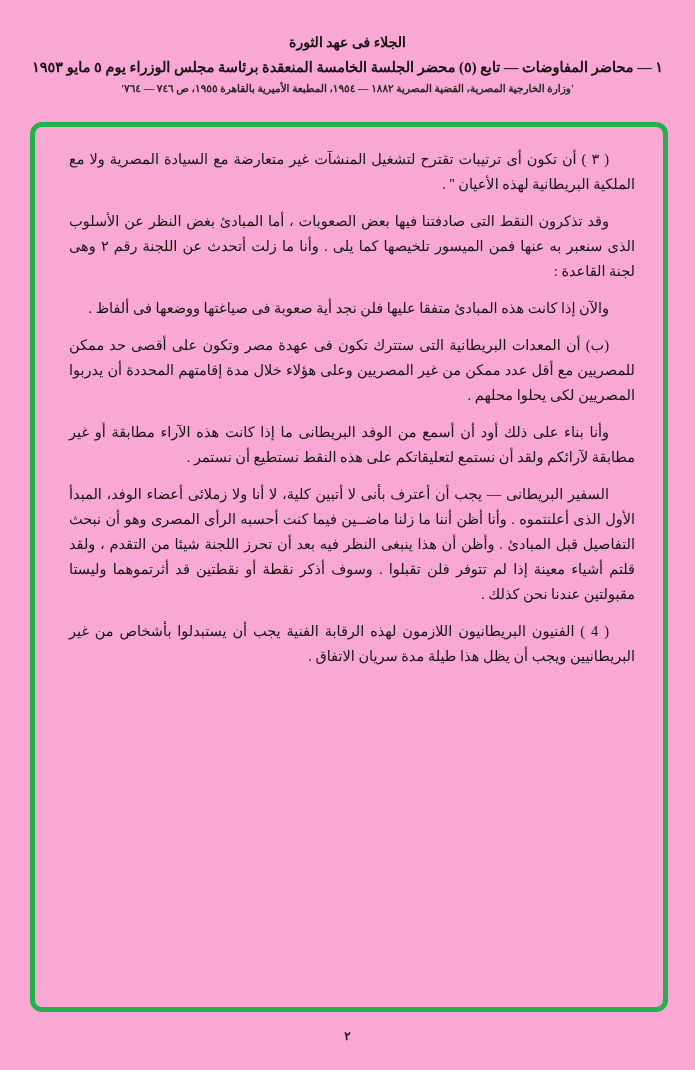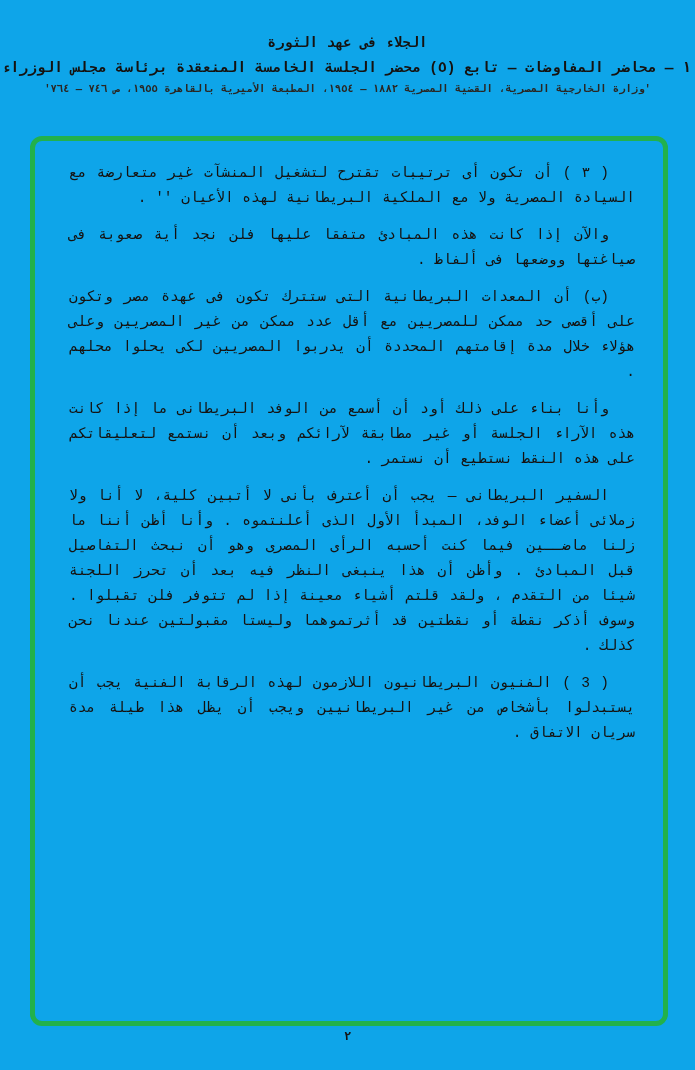--- a/index.html
+++ b/index.html
@@ -4,22 +4,22 @@
 <style>
   html, body {
     margin: 0;
     padding: 0;
     background: #ffffff;
   }
   .page {
     position: relative;
     width: 695px;
     height: 1070px;
-    background: #0ea5e9;
-    font-family: Liberation Mono, monospace;
+    background: #f9a8d4;
+    font-family: Liberation Serif, serif;
     color: #151210;
     overflow: hidden;
   }
   .header {
     position: absolute;
     top: 34px;
     left: 0;
     width: 100%;
     text-align: center;
     direction: rtl;
@@ -37,21 +37,21 @@
   }
   .header .source-line {
     font-size: 10.5px;
     font-weight: bold;
     margin: 0;
     color: #2a2622;
   }
   .highlight-box {
     position: absolute;
     left: 30px;
-    top: 136px;
+    top: 122px;
     width: 638px;
     height: 890px;
     box-sizing: border-box;
     border: 5px solid #22b14c;
     border-radius: 12px;
     padding: 20px 28px 16px 34px;
     overflow: hidden;
     background: transparent;
   }
   .body-text {
@@ -85,23 +85,24 @@
 
   <div class="header">
     <div class="title">الجلاء فى عهد الثورة</div>
     <div class="subtitle">١ — محاضر المفاوضات — تابع (٥) محضر الجلسة الخامسة المنعقدة برئاسة مجلس الوزراء يوم ٥ مايو ١٩٥٣</div>
     <div class="source-line">'وزارة الخارجية المصرية، القضية المصرية ١٨٨٢ — ١٩٥٤، المطبعة الأميرية بالقاهرة ١٩٥٥، ص ٧٤٦ — ٧٦٤'</div>
   </div>
 
   <div class="highlight-box">
     <div class="body-text">
       <p>( ٣ ) أن تكون أى ترتيبات تقترح لتشغيل المنشآت غير متعارضة مع السيادة المصرية ولا مع الملكية البريطانية لهذه الأعيان '' .</p>
+      <p>وقد تذكرون النقط التى صادفتنا فيها بعض الصعوبات ، أما المبادئ بغض النظر عن الأسلوب الذى سنعبر به عنها فمن الميسور تلخيصها كما يلى .  وأنا ما زلت أتحدث عن اللجنة رقم ٢ وهى لجنة القاعدة :</p>
       <p>والآن إذا كانت هذه المبادئ متفقا عليها فلن نجد أية صعوبة فى صياغتها ووضعها فى ألفاظ .</p>
       <p>(ب) أن المعدات البريطانية التى ستترك تكون فى عهدة مصر وتكون على أقصى حد ممكن للمصريين مع أقل عدد ممكن من غير المصريين وعلى هؤلاء خلال مدة إقامتهم المحددة أن يدربوا المصريين لكى يحلوا محلهم .</p>
-      <p>وأنا بناء على ذلك أود أن أسمع من الوفد البريطانى ما إذا كانت هذه الآراء الجلسة أو غير مطابقة لآرائكم وبعد أن نستمع لتعليقاتكم على هذه النقط نستطيع أن نستمر .</p>
+      <p>وأنا بناء على ذلك أود أن أسمع من الوفد البريطانى ما إذا كانت هذه الآراء مطابقة أو غير مطابقة لآرائكم ولقد أن نستمع لتعليقاتكم على هذه النقط نستطيع أن نستمر .</p>
       <p>السفير البريطانى — يجب أن أعترف بأنى لا أتبين كلية، لا أنا ولا زملائى أعضاء الوفد، المبدأ الأول الذى أعلنتموه .  وأنا أظن أننا ما زلنا ماضــين فيما كنت أحسبه الرأى المصرى وهو أن نبحث التفاصيل قبل المبادئ . وأظن أن هذا ينبغى النظر فيه بعد أن تحرز اللجنة شيئا من التقدم ، ولقد قلتم أشياء معينة إذا لم تتوفر فلن تقبلوا . وسوف أذكر نقطة أو نقطتين قد أثرتموهما وليستا مقبولتين عندنا نحن كذلك .</p>
-      <p>( 3 ) الفنيون البريطانيون اللازمون لهذه الرقابة الفنية يجب أن يستبدلوا بأشخاص من غير البريطانيين ويجب أن يظل هذا طيلة مدة سريان الاتفاق .</p>
+      <p>( 4 ) الفنيون البريطانيون اللازمون لهذه الرقابة الفنية يجب أن يستبدلوا بأشخاص من غير البريطانيين ويجب أن يظل هذا طيلة مدة سريان الاتفاق .</p>
     </div>
   </div>
 
   <div class="page-number">٢</div>
 
 </div>
 
 </body></html>

